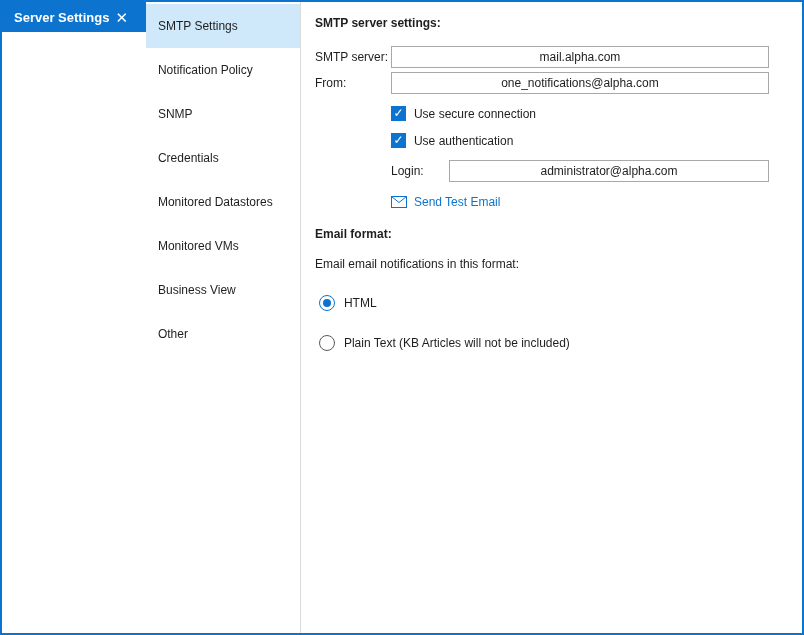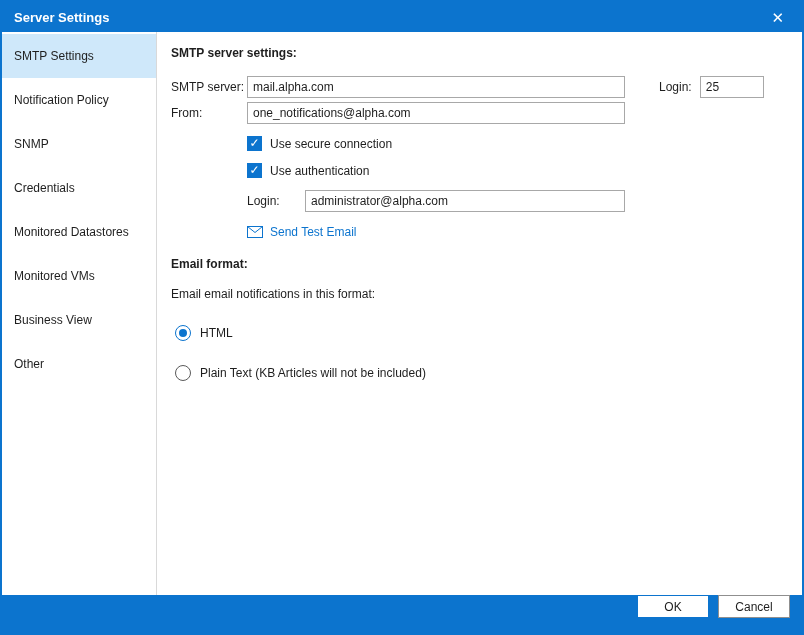--- a/index.html
+++ b/index.html
@@ -1,32 +1,32 @@
 <!DOCTYPE html>
 <html><head>
 <meta charset="utf-8">
 <style>
   * { margin:0; padding:0; box-sizing:border-box; }
   body { font-family:"Liberation Sans", sans-serif; background:#fff; }
-  .window { width:804px; height:635px; border:2px solid #0c74ce; display:flex; flex-direction:column; background:#fff; overflow:hidden; }
+  .window { width:804px; height:635px; border:2px solid #0c74ce; display:flex; flex-direction:row; background:#fff; overflow:hidden; }
 
   .titlebar { height:30px; background:#0c74ce; color:#fff; display:flex; align-items:center; padding:0 12px; flex:0 0 auto; }
   .titlebar .title { font-size:13px; font-weight:bold; }
   .close-btn { margin-left:auto; color:#fff; font-size:15px; cursor:pointer; padding:0 6px; line-height:1; }
 
   .main { flex:1; display:flex; min-height:0; background:#fff; }
   .sidebar { width:155px; flex:0 0 auto; border-right:1px solid #d9d9d9; padding-top:2px; }
   .side-item { height:44px; display:flex; align-items:center; padding-left:12px; font-size:12px; color:#1e1e1e; cursor:pointer; }
   .side-item.selected { background:#cfe8fa; }
 
   .content { flex:1; padding:10px 14px 0 14px; font-size:12px; color:#1e1e1e; }
   .section-title { font-weight:bold; font-size:12px; margin:4px 0 16px 0; }
   .row { display:flex; align-items:center; margin-bottom:4px; }
   .lbl { width:76px; flex:0 0 auto; }
-  input[type=text] { height:22px; border:1px solid #a8a8a8; font-size:12px; padding:0 5px; font-family:"Liberation Sans", sans-serif; color:#1e1e1e; }
+  input[type=text] { height:22px; border:1px solid #a8a8a8; font-size:12px; padding:0 5px; font-family:"Liberation Sans", sans-serif; color:#1e1e1e;text-align:center; }
   .w-main { width:378px; }
   .port-lbl { margin-left:34px; margin-right:8px; width:auto; }
   .w-port { width:64px; }
 
   .chk-row { display:flex; align-items:center; margin:12px 0 12px 76px; cursor:pointer; }
   .checkbox { width:15px; height:15px; background:#0c74ce; border:1px solid #0c74ce; color:#fff; font-size:12px; line-height:13px; text-align:center; margin-right:8px; flex:0 0 auto; }
 
   .sub-row { display:flex; align-items:center; margin:9px 0 9px 76px; }
   .sub-lbl { width:58px; flex:0 0 auto; }
   .w-sub { width:320px; }

